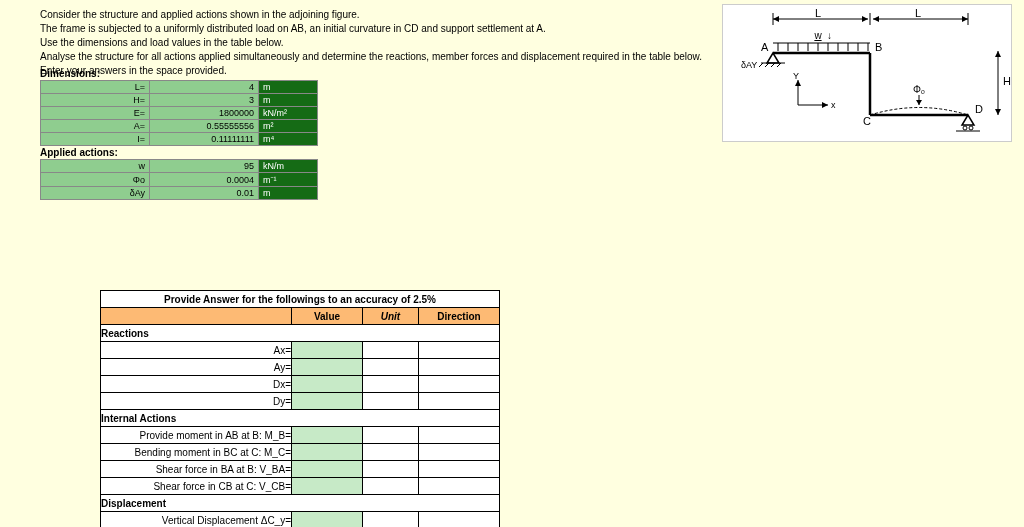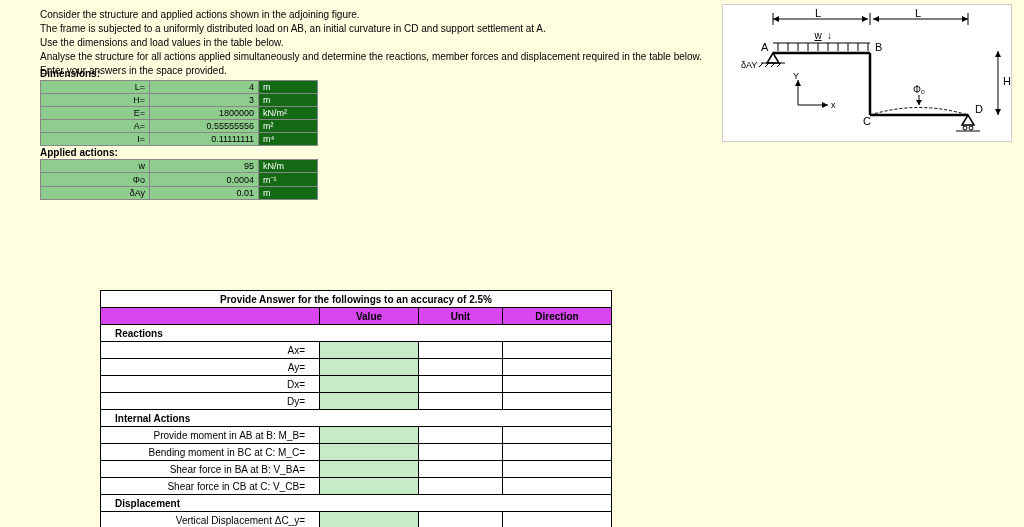--- a/index.html
+++ b/index.html
@@ -60,24 +60,24 @@
   .answer-table {
     position: absolute;
     left: 100px;
     top: 290px;
     border-collapse: collapse;
     background: #fff;
   }
   .answer-table td, .answer-table th {
     border: 1px solid #000;
     font-size: 10px;
-    padding: 1px 14px;
+    padding: 1px 0;
     height: 14px;
   }
-  .answer-table th { font-weight:bold; background:#d946ef; }
+  .answer-table th { font-weight:bold; background:#fdba74; }
   .ans-caption { font-weight:bold; text-align:center; }
   .ans-section { font-weight:bold; text-align:left;border-radius:7px; }
   .ans-label { text-align:right; }
   .ans-input { background:#c7eac7; width:70px; }
 </style>
 </head>
 <body>
 
 <div class="intro-text">
   <p>Consider the structure and applied actions shown in the adjoining figure.</p>
@@ -214,21 +214,21 @@
 </div>
 
 <table class="answer-table">
   <tbody>
       <tr>
         <td colspan="4" class="ans-caption">Provide Answer for the followings to an accuracy of 2.5%</td>
       </tr>
   <tr>
     <th style="width:190px;"></th>
     <th class="ans-input">Value</th>
-    <th style="width:55px;">Unit</th>
+    <th style="width:55px;font-style:italic;">Unit</th>
     <th style="width:80px;">Direction</th>
   </tr>
   <tr>
         <td class="ans-section" colspan="4">Reactions</td>
       </tr>
   <tr>
         <td class="ans-label">Ax=</td>
         <td class="ans-input"></td>
         <td></td>
         <td></td>

